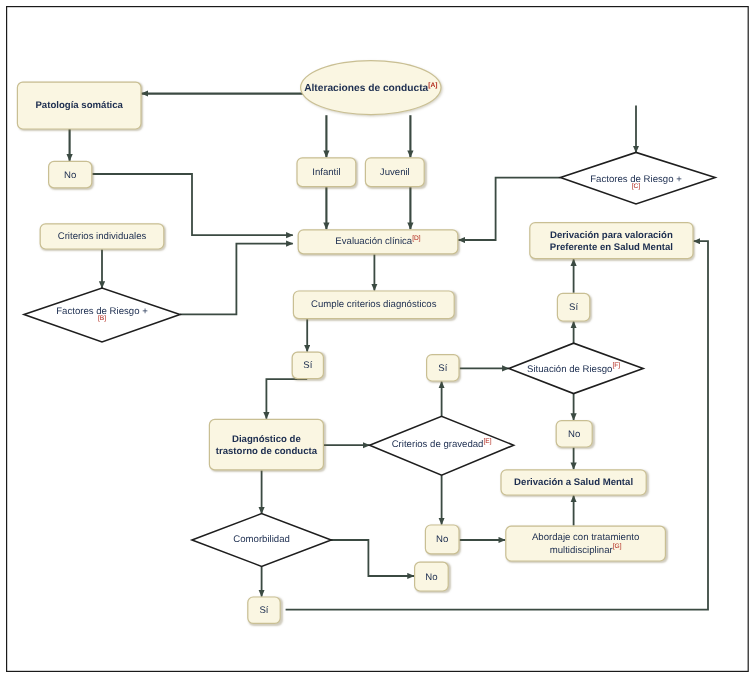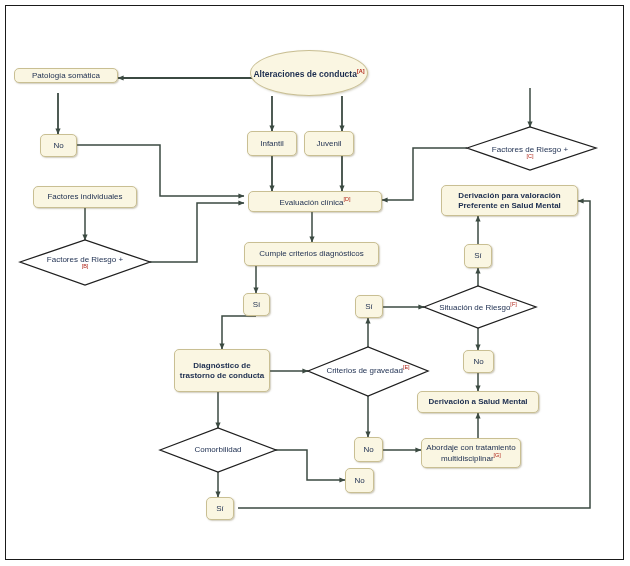--- a/index.html
+++ b/index.html
@@ -164,30 +164,30 @@
       <polygon points="424,307 478,286 536,307 478,328"></polygon>
     </g>
   </svg>
 
   <div class="node oval" style="left:250px;top:50px;width:118px;height:46px;">
     <span>
       <span>Alteraciones de conducta</span><span class="sup">[A]</span>
     </span>
   </div>
 
-  <div class="node box" style="left:14px;top:68px;width:104px;height:15px;">
+  <div class="node box" style="left:14px;top:68px;width:104px;height:40px;font-weight:bold;">
     <span>Patología somática</span>
   </div>
 
   <div class="node box" style="left:40px;top:134px;width:37px;height:23px;">
     <span>No</span>
   </div>
 
   <div class="node box" style="left:33px;top:186px;width:104px;height:22px;">
-    <span>Factores individuales</span>
+    <span>Criterios individuales</span>
   </div>
 
   <div class="node diamond" style="left:20px;top:240px;width:130px;height:45px;">
     <span class="dlabel">
       <span>Factores de Riesgo +</span><span class="supline">[B]</span>
     </span>
   </div>
 
   <div class="node box" style="left:247px;top:131px;width:50px;height:25px;">
     <span>Infantil</span>
@@ -264,20 +264,20 @@
 
   <div class="node box bold" style="left:441px;top:185px;width:137px;height:31px;flex-direction:column;">
     <span>Derivación para valoración</span>
     <span>Preferente en Salud Mental</span>
   </div>
 
   <div class="node box bold" style="left:417px;top:391px;width:122px;height:22px;">
     <span>Derivación a Salud Mental</span>
   </div>
 
-  <div class="node box" style="left:421px;top:438px;width:100px;height:30px;flex-direction:column;">
+  <div class="node box" style="left:421px;top:438px;width:134px;height:30px;flex-direction:column;">
     <span>Abordaje con tratamiento</span>
     <span>
       <span>multidisciplinar</span><span class="sup">[G]</span>
     </span>
   </div>
 
 </div>
 
 </body></html>

